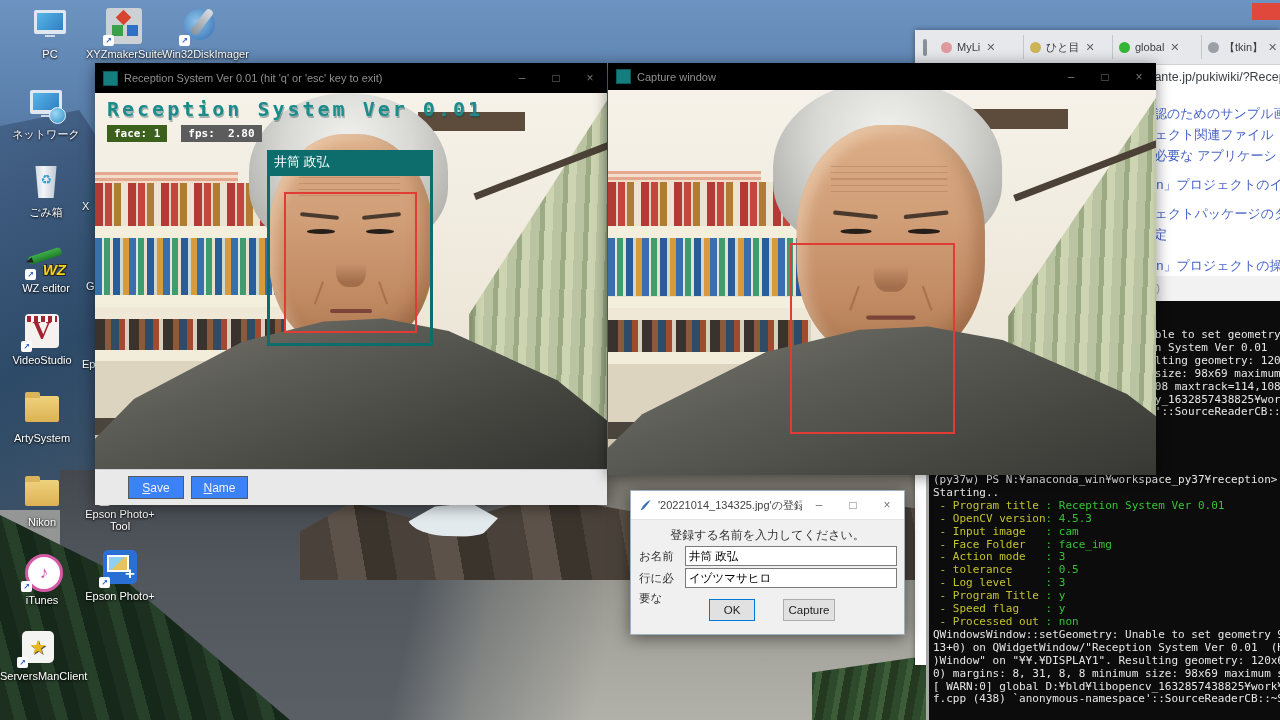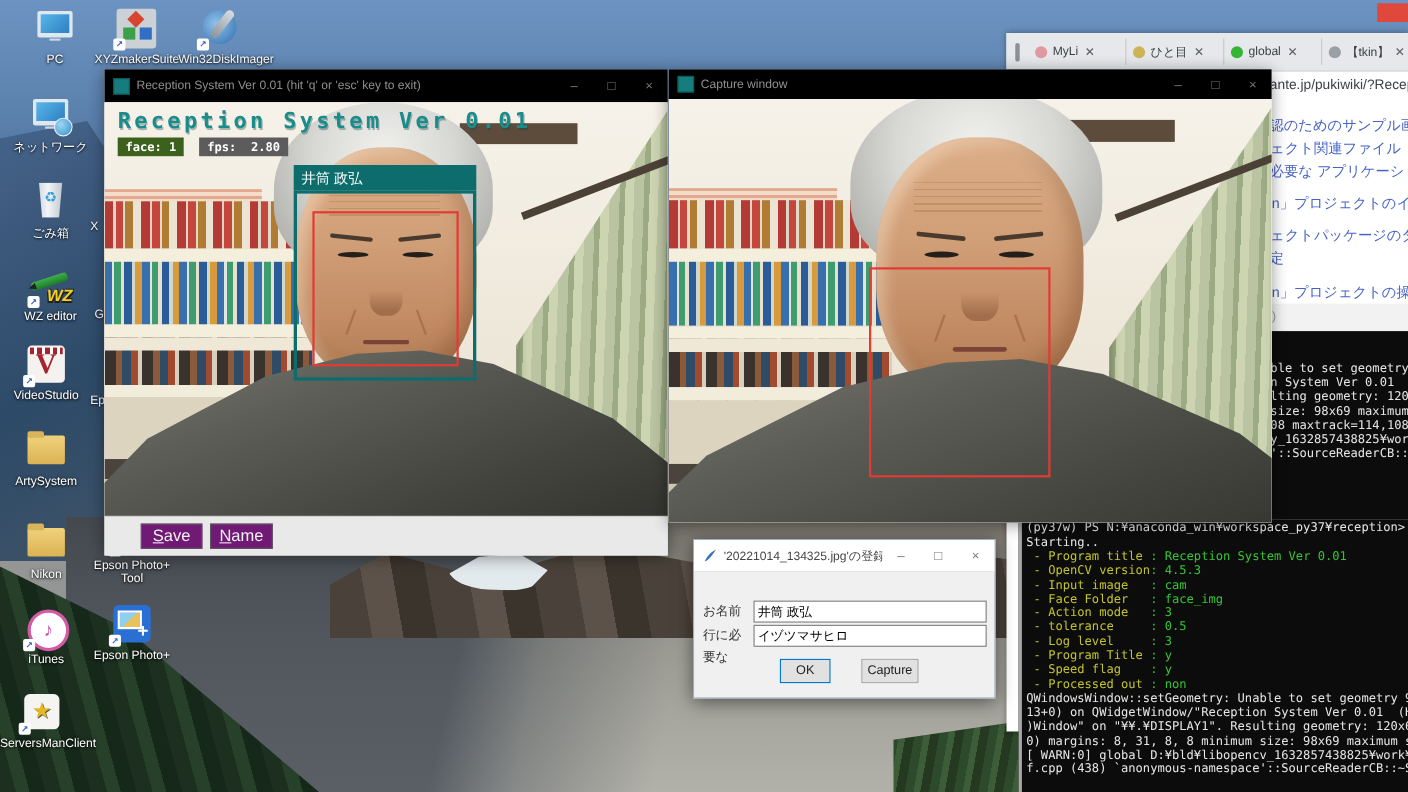--- a/index.html
+++ b/index.html
@@ -163,22 +163,22 @@
   .torso{position:absolute;left:-3%;bottom:0;width:106%;height:41%;
     background:linear-gradient(160deg,#7b7b73 0%,#5d5d57 35%,#454540 70%,#32322e 100%);
     clip-path:polygon(0 100%,0 90%,10% 54%,30% 17%,45% 4%,56% 2%,68% 10%,88% 42%,100% 76%,100% 100%);}
   .scene-b .person{transform:scale(1.07) translate(1.5%,1.5%);transform-origin:50% 60%;}
 
   
   .reception{left:95px;top:63px;width:512px;height:442px;}
   .reception .titlebar{height:30px;}
   .reception .video{top:30px;height:377px;}
   .btnbar{position:absolute;left:0;right:0;bottom:0;height:35px;background:#e9e9e9;border-top:1px solid #cfcfcf;}
-  .wbtn{position:absolute;top:6px;height:23px;background:#701a75;border:1px solid #5a5a5a;color:#f2f2f2;
-    font-size:15px;text-align:center;line-height:22px;box-sizing:border-box;}
+  .wbtn{position:absolute;top:6px;height:23px;background:#3b82f6;border:1px solid #5a5a5a;color:#f2f2f2;
+    font-size:12px;text-align:center;line-height:22px;box-sizing:border-box;}
   .ov-title{position:absolute;left:12px;top:4px;font-family:"DejaVu Sans Mono",monospace;font-weight:bold;
     font-size:20px;letter-spacing:3px;color:#1a8c8c;text-shadow:1px 2px 0 rgba(18,70,70,.35);white-space:pre;}
   .ov-badges{position:absolute;left:12px;top:32px;display:flex;gap:14px;}
   .badge{font-family:"DejaVu Sans Mono",monospace;font-weight:bold;font-size:11px;color:#fff;
     padding:2px 7px;white-space:pre;}
   .badge-face{background:#3c611d;}
   .badge-fps{background:#5c5c5c;}
   .ov-name{position:absolute;left:172px;top:57px;width:166px;height:23px;background:#0d6d6d;color:#fff;
     font-size:13px;line-height:23px;padding-left:7px;box-sizing:border-box;}
   .ov-teal{position:absolute;left:172px;top:80px;width:166px;height:173px;border:3px solid #0d6d6d;box-sizing:border-box;}
@@ -513,20 +513,21 @@
       <svg class="feather" width="13" height="13" viewBox="0 0 16 16">
           <path d="M2 14 C5 7 10 3 14.5 1 C11 6.5 7 11.5 4 13.2 L2 14 Z" fill="#3b6fb5"></path>
         </svg>
       <div class="t-text">'20221014_134325.jpg'の登録</div>
       <div class="t-btns">
         <div class="t-btn">–</div>
         <div class="t-btn">□</div>
         <div class="t-btn">×</div>
       </div>
     </div>
+    <div class="dlg-prompt">登録する名前を入力してください。</div>
     <div class="dlg-row" style="top:55px;">
       <div class="dlg-label">お名前</div>
       <input class="dlg-input" value="井筒 政弘" style="">
     </div>
     <div class="dlg-row" style="top:77px;">
       <div class="dlg-label">行に必要な</div>
       <input class="dlg-input" value="イヅツマサヒロ" style="">
     </div>
     <div class="dlg-btn dlg-ok">OK</div>
     <div class="dlg-btn dlg-cancel">Capture</div>

